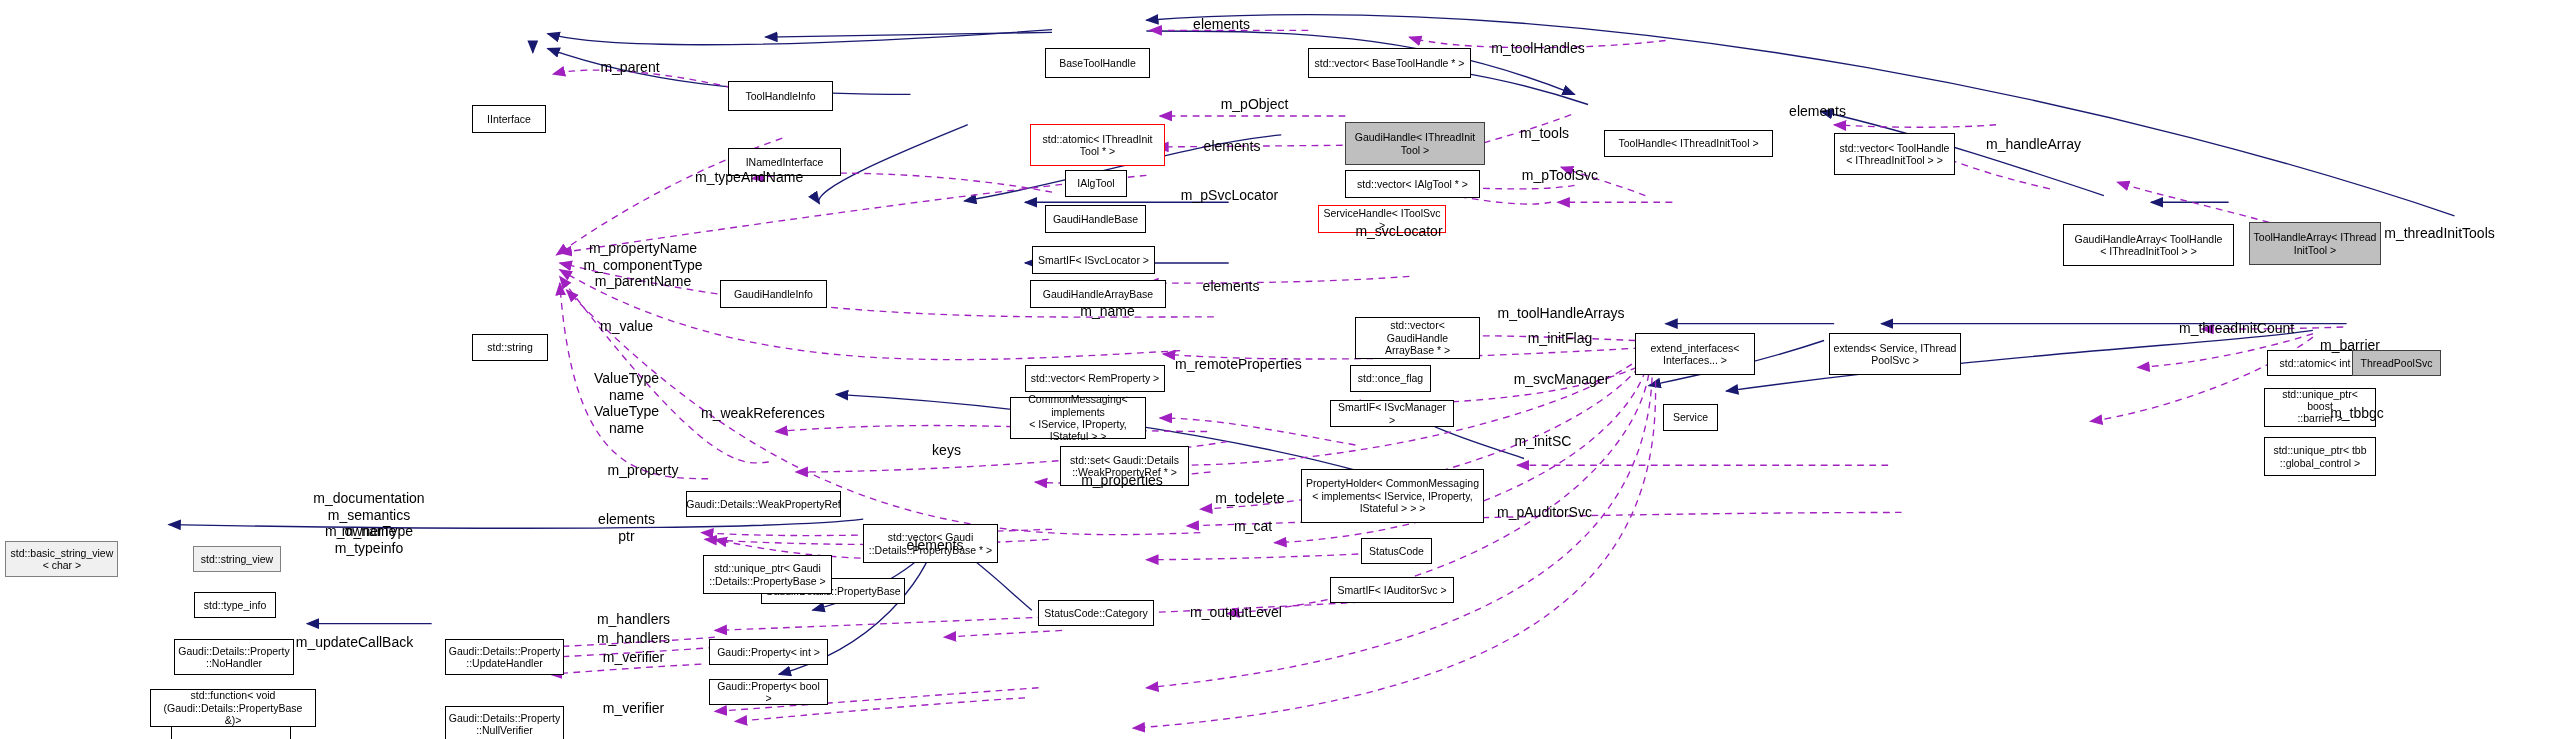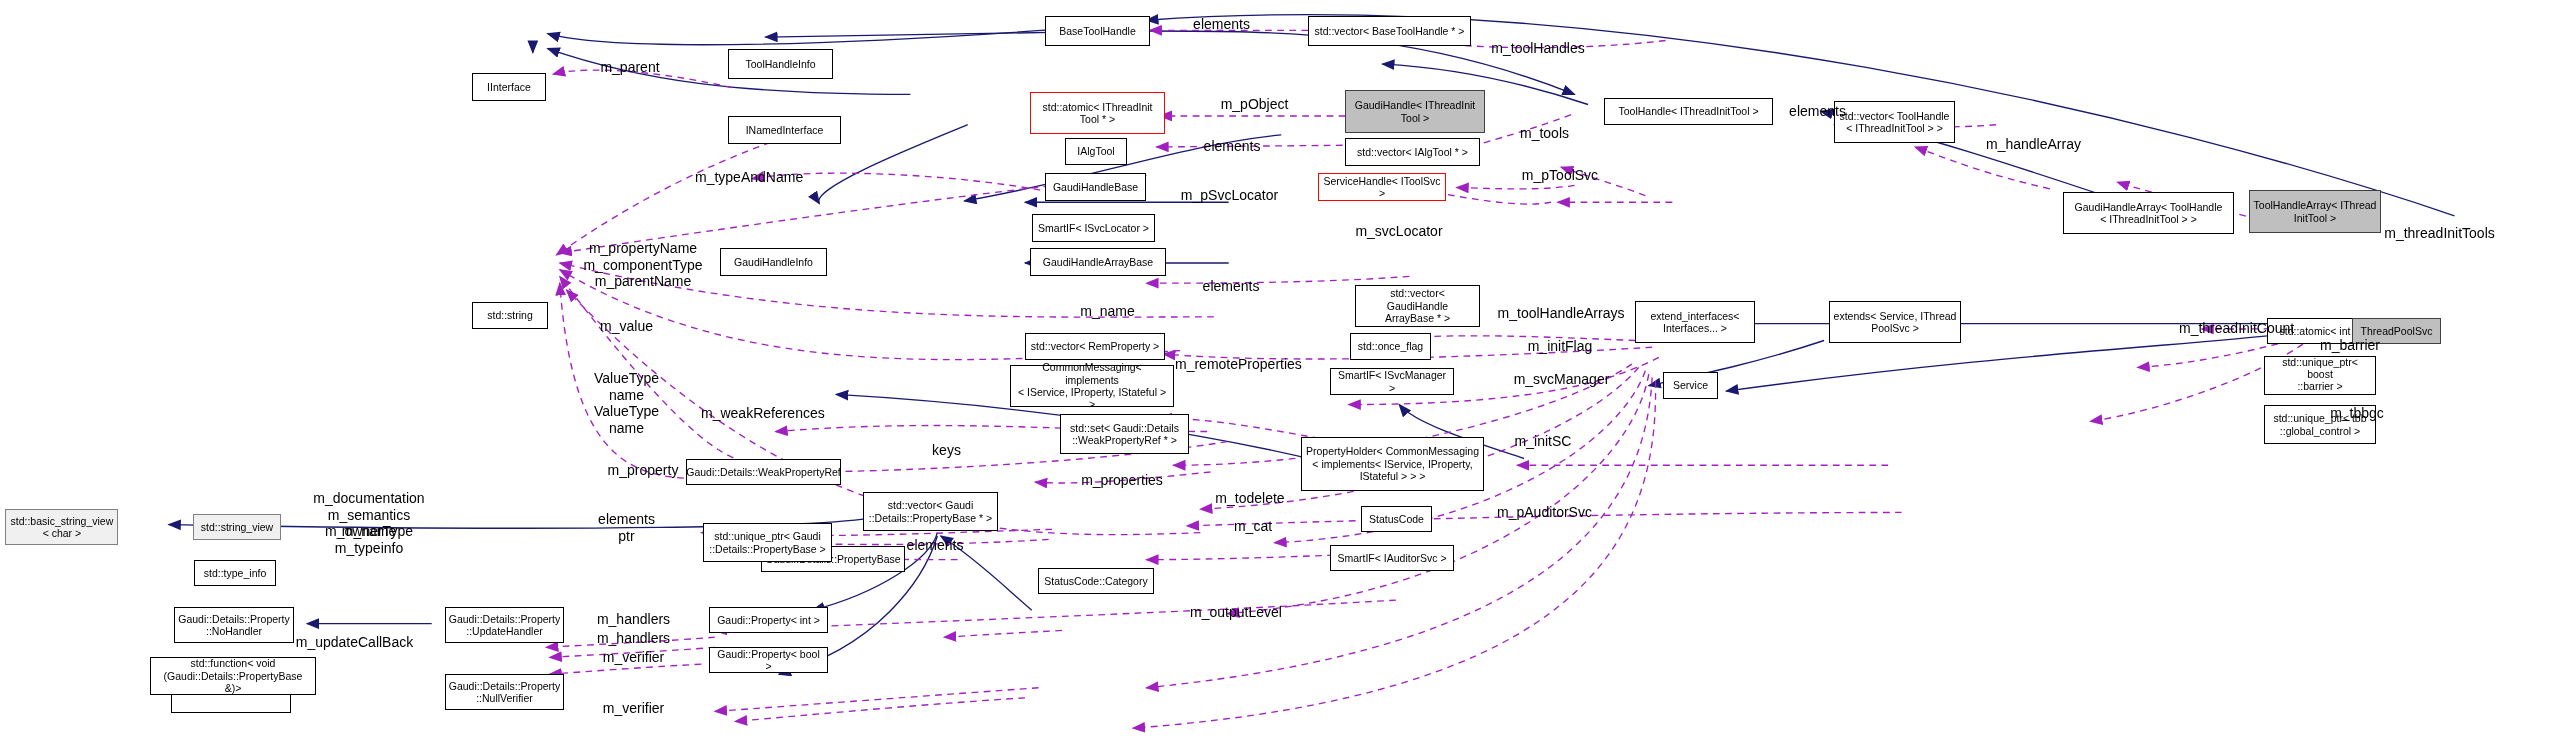--- a/index.html
+++ b/index.html
@@ -21,20 +21,21 @@
     color:#000000;
     font-size:10.5px;
     line-height:1.18;
     display:flex;
     align-items:center;
     justify-content:center;
     text-align:center;
     padding:1.3px 3.4px;
     white-space:pre-line;
     z-index:5;
+    margin-top:32px;
   }
   .node.red{border-color:#ff0000;}
   .node.grey{border-color:#404040;background:#bfbfbf;}
   .node.lightgrey{border-color:#808080;background:#f0f0f0;}
 
   .elabel{
     position:absolute;
     font-size:14px;
     color:#000000;
     white-space:pre-line;
@@ -182,21 +183,21 @@
   <div class="node" style="left:2267px;top:318px;width:105px;height:26px;"><span>std::atomic&lt; int &gt;</span></div>
   <div class="node grey" style="left:2352px;top:318px;width:89px;height:26px;"><span>ThreadPoolSvc</span></div>
 
   <div class="node" style="left:1025px;top:333px;width:140px;height:27px;"><span>std::vector&lt; RemProperty &gt;</span></div>
   <div class="node" style="left:1350px;top:333px;width:81px;height:27px;"><span>std::once_flag</span></div>
   <div class="node" style="left:1330px;top:368px;width:124px;height:27px;"><span>SmartIF&lt; ISvcManager &gt;</span></div>
   <div class="node" style="left:1663px;top:372px;width:55px;height:27px;"><span>Service</span></div>
 
   <div class="node" style="left:2264px;top:356px;width:112px;height:39px;align-items:flex-end;"><span>std::unique_ptr&lt; boost
 ::barrier &gt;</span></div>
-  <div class="node" style="left:1010px;top:365px;width:164px;height:42px;"><span>CommonMessaging&lt; implements
+  <div class="node" style="left:1010px;top:365px;width:136px;height:42px;"><span>CommonMessaging&lt; implements
 &lt; IService, IProperty, IStateful &gt; &gt;</span></div>
   <div class="node" style="left:2264px;top:405px;width:112px;height:39px;"><span>std::unique_ptr&lt; tbb
 ::global_control &gt;</span></div>
 
   <div class="node" style="left:1060px;top:414px;width:129px;height:40px;"><span>std::set&lt; Gaudi::Details
 ::WeakPropertyRef * &gt;</span></div>
   <div class="node" style="left:686px;top:459px;width:155px;height:26px;"><span>Gaudi::Details::WeakPropertyRef</span></div>
 
   <div class="node" style="left:1301px;top:437px;width:183px;height:54px;"><span>PropertyHolder&lt; CommonMessaging
 &lt; implements&lt; IService, IProperty,
@@ -251,21 +252,21 @@
   <div class="elabel" style="left:579px;top:240px;width:128px;">m_propertyName
 m_componentType
 m_parentName</div>
   <div class="elabel" style="left:1194px;top:278px;width:74px;">elements</div>
   <div class="elabel" style="left:1074px;top:303px;width:67px;">m_name</div>
   <div class="elabel" style="left:1497px;top:305px;width:128px;">m_toolHandleArrays</div>
   <div class="elabel" style="left:2179px;top:320px;width:115px;">m_threadInitCount</div>
   <div class="elabel" style="left:2313px;top:337px;width:74px;">m_barrier</div>
   <div class="elabel" style="left:2320px;top:405px;width:74px;">m_tbbgc</div>
   <div class="elabel" style="left:593px;top:318px;width:67px;">m_value</div>
-  <div class="elabel" style="left:1523px;top:338px;width:74px;">m_initFlag</div>
+  <div class="elabel" style="left:1523px;top:330px;width:74px;">m_initFlag</div>
   <div class="elabel" style="left:1175px;top:356px;width:121px;">m_remoteProperties</div>
   <div class="elabel" style="left:593px;top:370px;width:67px;">ValueType
 name</div>
   <div class="elabel" style="left:593px;top:403px;width:67px;">ValueType
 name</div>
   <div class="elabel" style="left:1511px;top:371px;width:101px;">m_svcManager</div>
   <div class="elabel" style="left:701px;top:405px;width:121px;">m_weakReferences</div>
   <div class="elabel" style="left:923px;top:442px;width:47px;">keys</div>
   <div class="elabel" style="left:1506px;top:433px;width:74px;">m_initSC</div>
   <div class="elabel" style="left:606px;top:462px;width:74px;">m_property</div>

